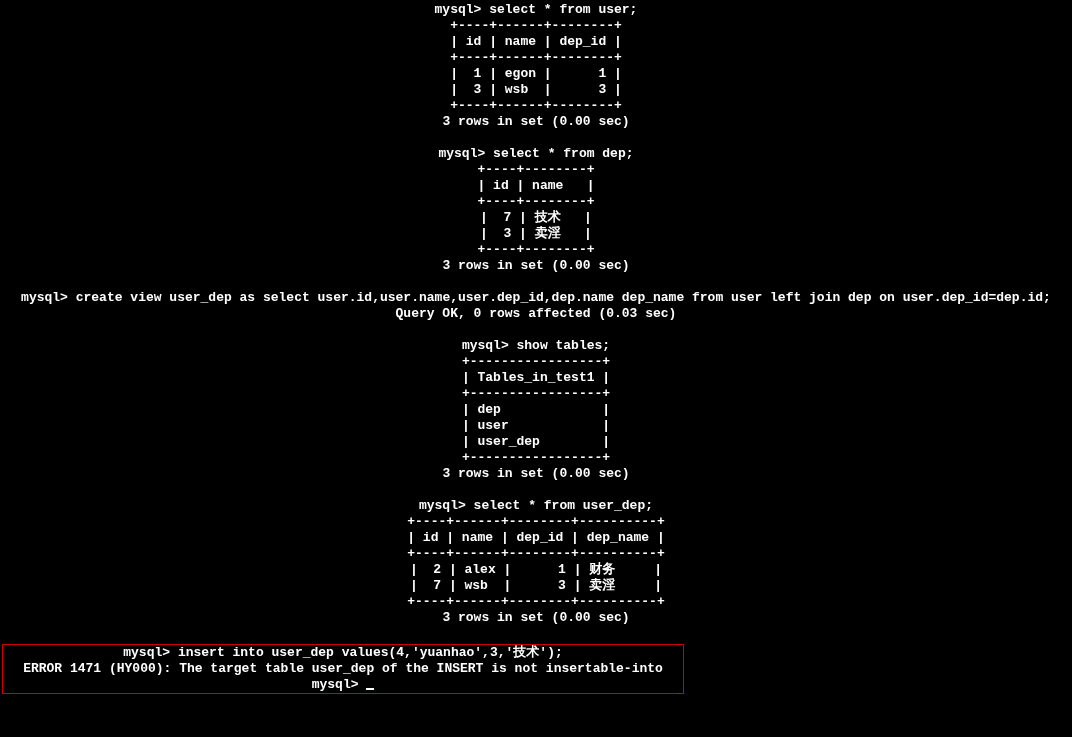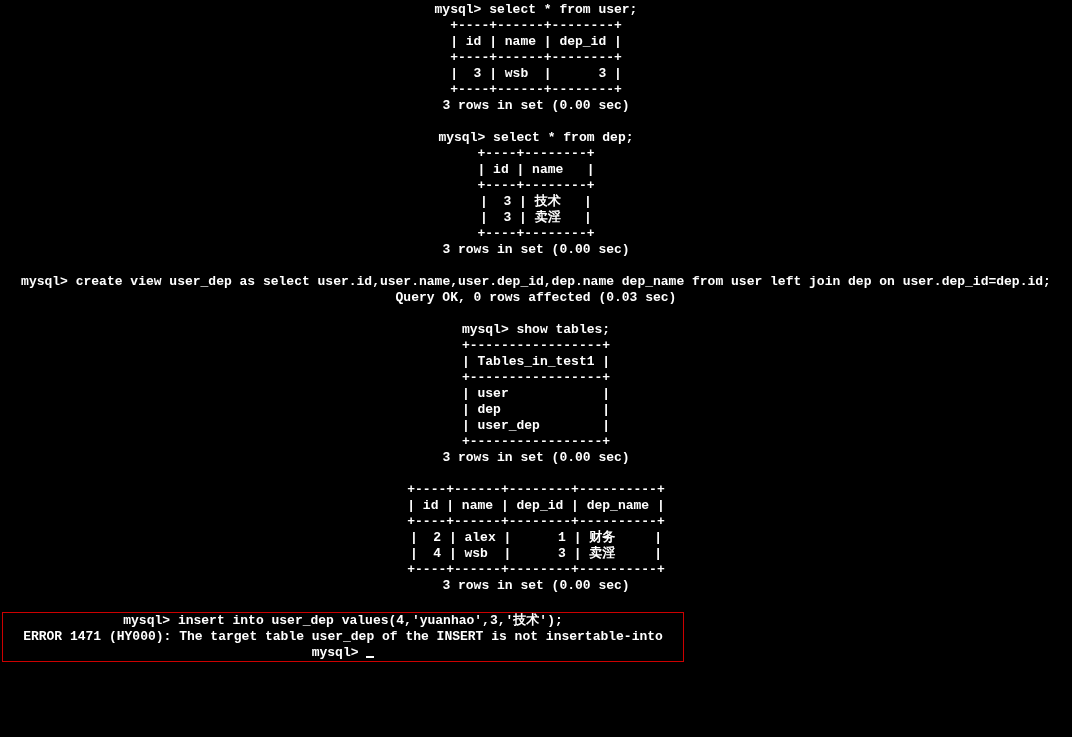--- a/index.html
+++ b/index.html
@@ -38,55 +38,57 @@
 </style>
 </head>
 <body>
 
 <div class="terminal">
 
 <div class="line"><span>mysql&gt;</span> <span>select * from user;</span></div>
 <div class="line">+----+------+--------+</div>
 <div class="line">| id | name | dep_id |</div>
 <div class="line">+----+------+--------+</div>
+<div class="line">|  1 | egon |      1 |</div>
 <div class="line">|  3 | wsb  |      3 |</div>
 <div class="line">+----+------+--------+</div>
 <div class="line">3 rows in set (0.00 sec)</div>
 <div class="line"> </div>
 
 <div class="line"><span>mysql&gt;</span> <span>select * from dep;</span></div>
 <div class="line">+----+--------+</div>
 <div class="line">| id | name   |</div>
 <div class="line">+----+--------+</div>
-<div class="line">|  3 | 技术   |</div>
+<div class="line">|  7 | 技术   |</div>
 <div class="line">|  3 | 卖淫   |</div>
 <div class="line">+----+--------+</div>
 <div class="line">3 rows in set (0.00 sec)</div>
 <div class="line"> </div>
 
 <div class="line"><span>mysql&gt;</span> <span>create view user_dep as select user.id,user.name,user.dep_id,dep.name dep_name from user left join dep on user.dep_id=dep.id;</span></div>
 <div class="line">Query OK, 0 rows affected (0.03 sec)</div>
 <div class="line"> </div>
 
 <div class="line"><span>mysql&gt;</span> <span>show tables;</span></div>
 <div class="line">+-----------------+</div>
 <div class="line">| Tables_in_test1 |</div>
 <div class="line">+-----------------+</div>
+<div class="line">| dep             |</div>
 <div class="line">| user            |</div>
-<div class="line">| dep             |</div>
 <div class="line">| user_dep        |</div>
 <div class="line">+-----------------+</div>
 <div class="line">3 rows in set (0.00 sec)</div>
 <div class="line"> </div>
 
+<div class="line"><span>mysql&gt;</span> <span>select * from user_dep;</span></div>
 <div class="line">+----+------+--------+----------+</div>
 <div class="line">| id | name | dep_id | dep_name |</div>
 <div class="line">+----+------+--------+----------+</div>
 <div class="line">|  2 | alex |      1 | 财务     |</div>
-<div class="line">|  4 | wsb  |      3 | 卖淫     |</div>
+<div class="line">|  7 | wsb  |      3 | 卖淫     |</div>
 <div class="line">+----+------+--------+----------+</div>
 <div class="line">3 rows in set (0.00 sec)</div>
 <div class="line"> </div>
 
 <div class="error-box">
 <div class="line"><span>mysql&gt;</span> <span>insert into user_dep values(4,'yuanhao',3,'技术');</span></div>
 <div class="line">ERROR 1471 (HY000): The target table user_dep of the INSERT is not insertable-into</div>
 <div class="line"><span>mysql&gt;</span> <span class="cursor"></span></div>
 </div>
 

